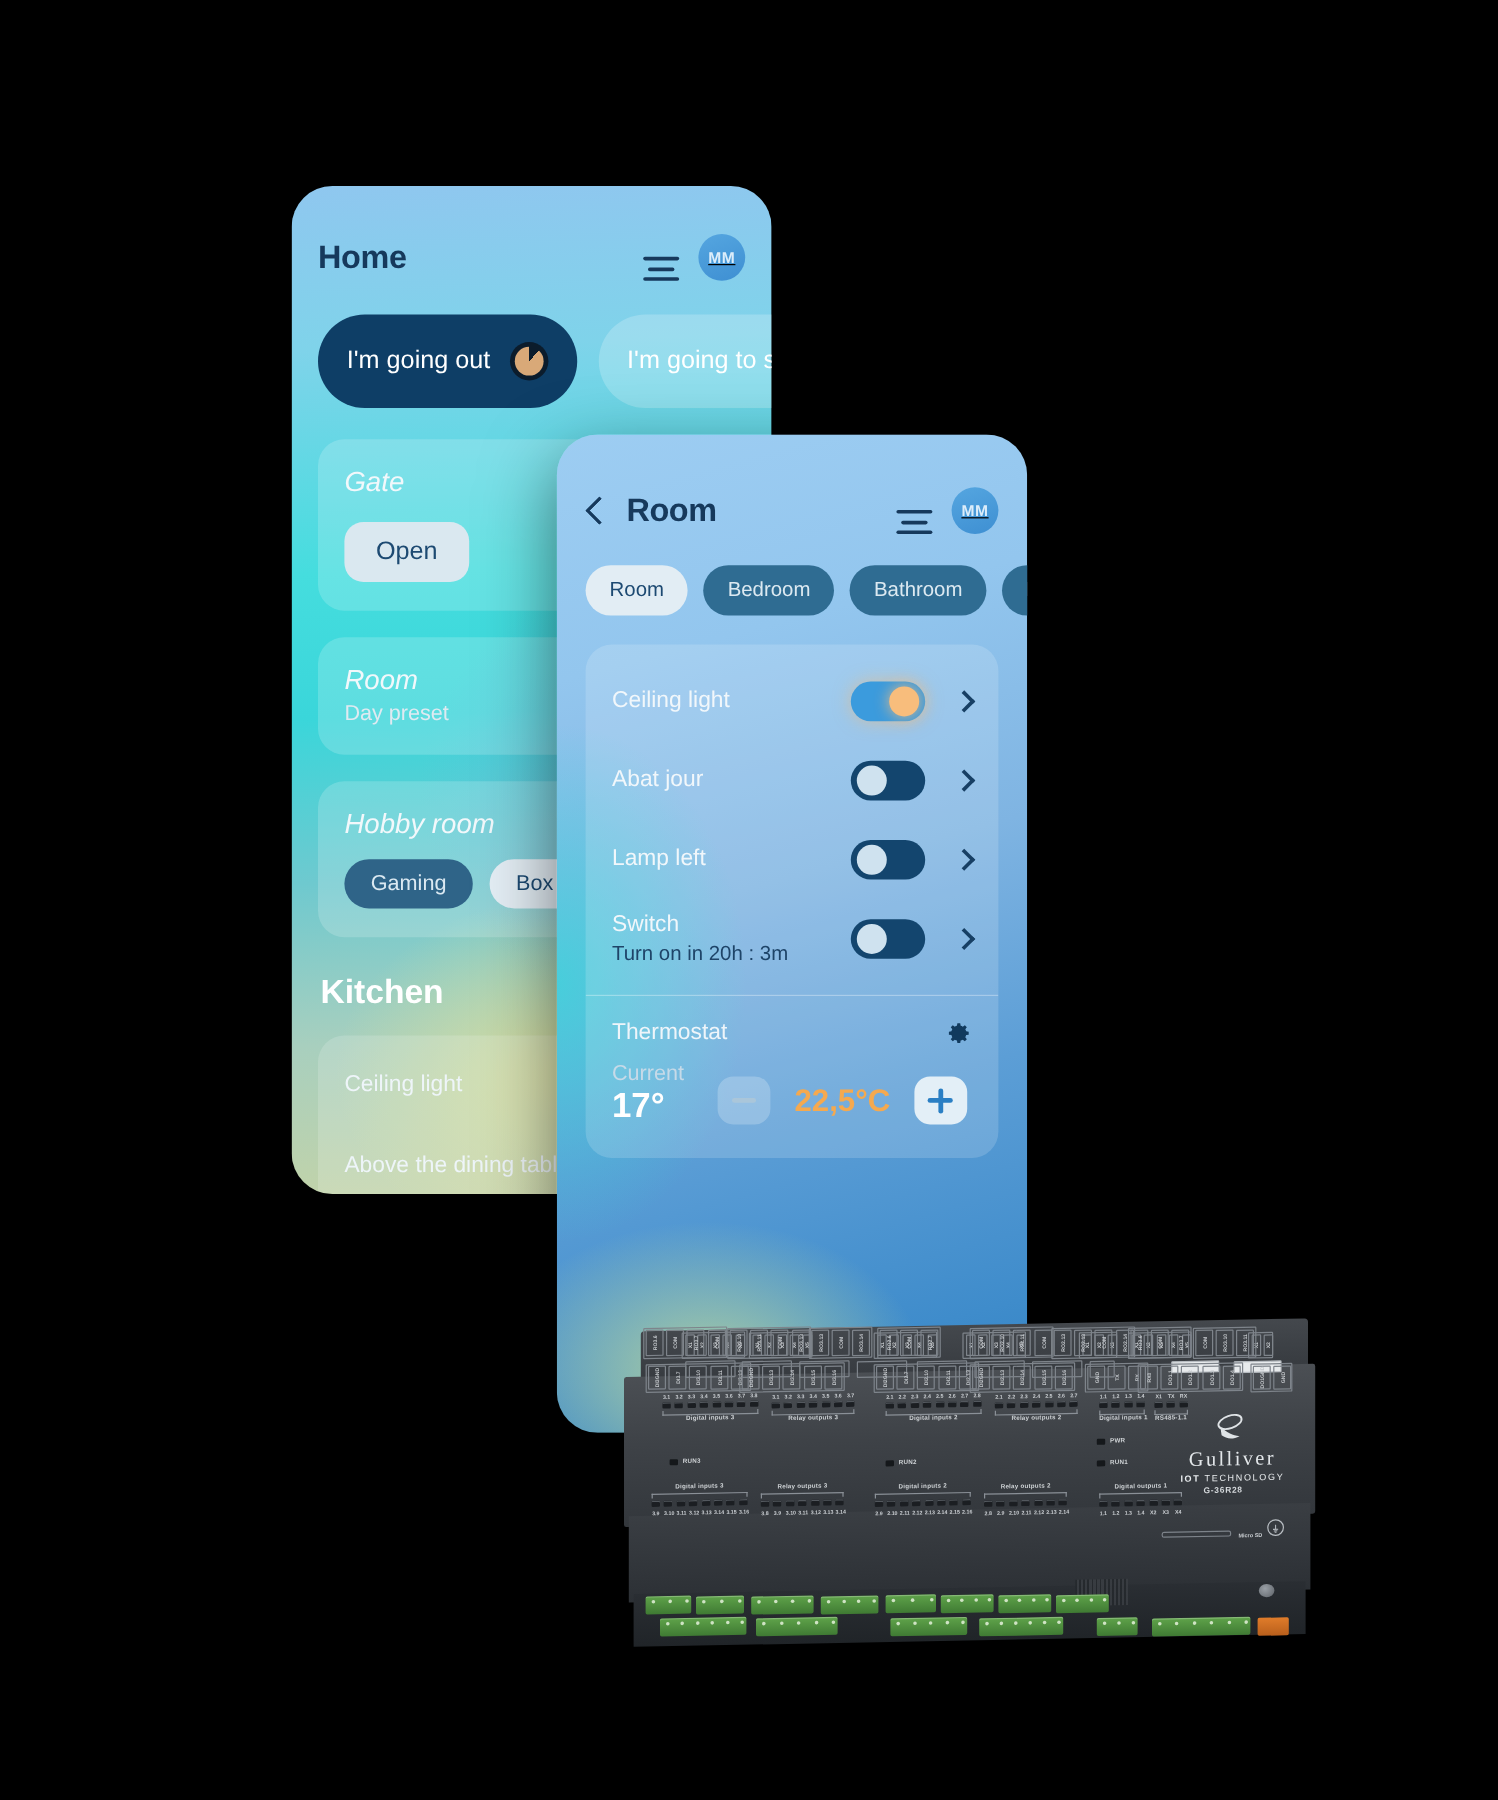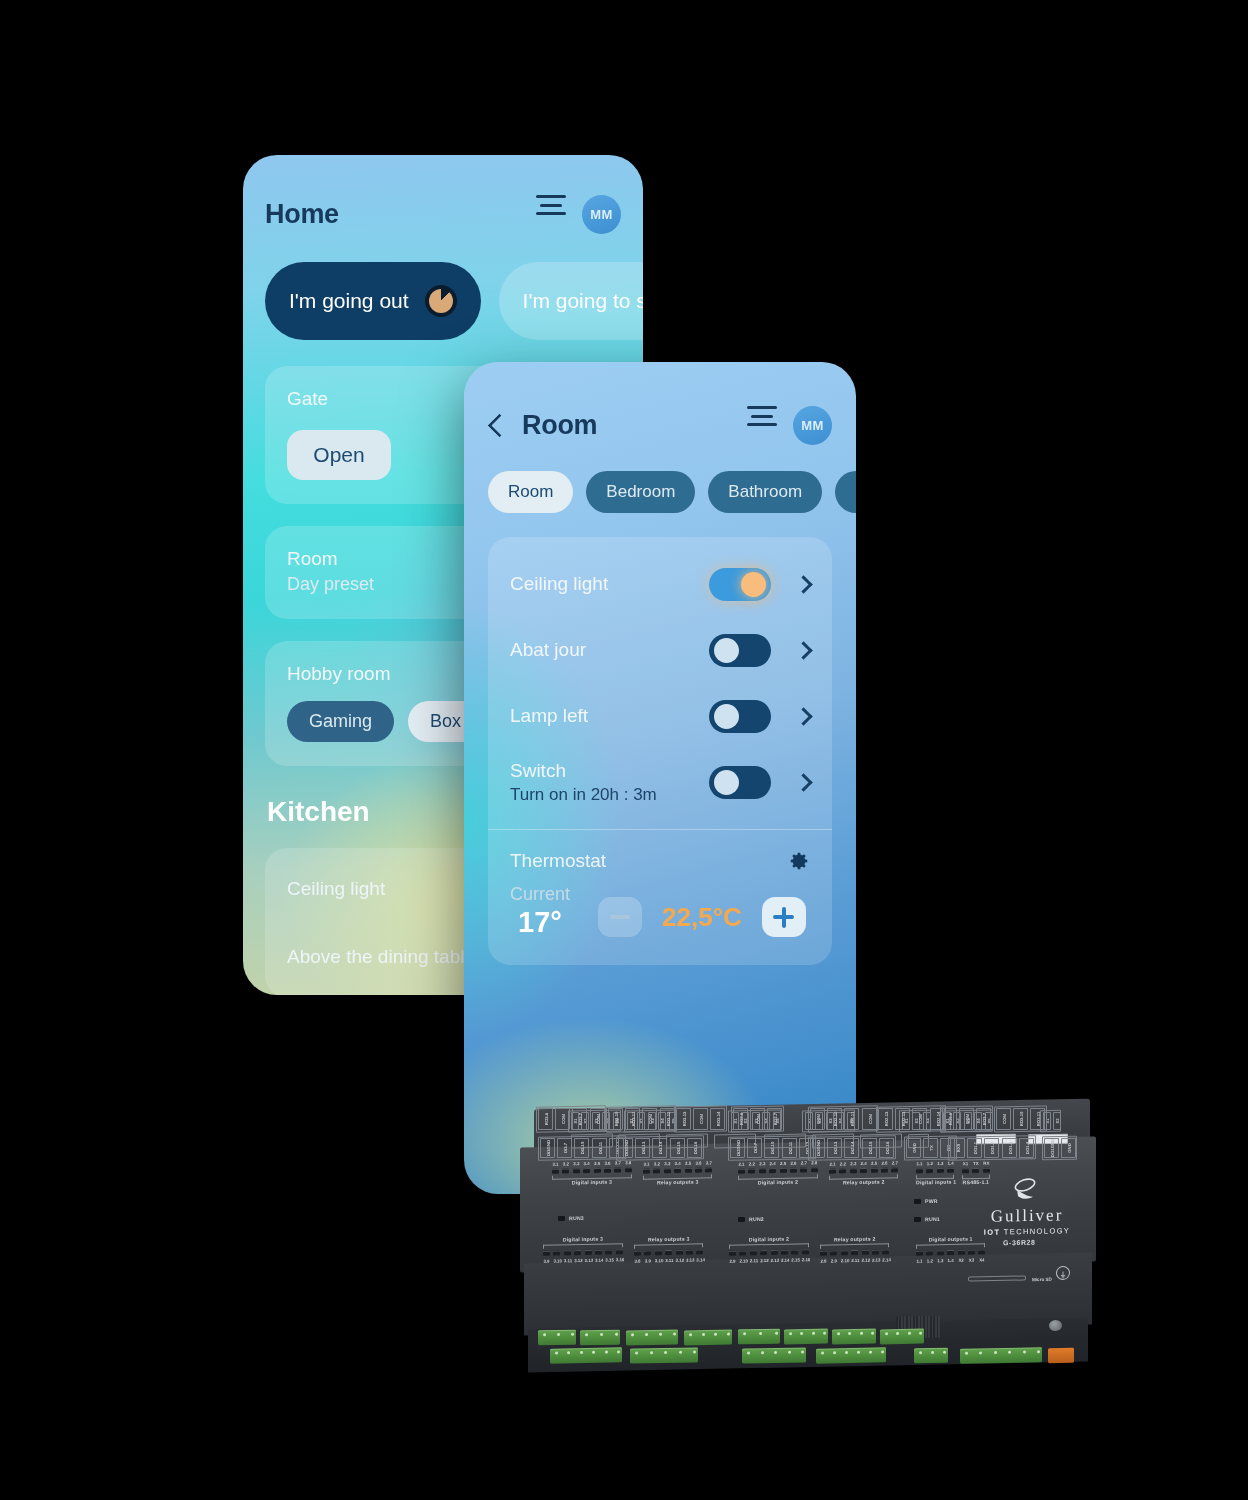--- a/index.html
+++ b/index.html
@@ -12,40 +12,40 @@
     border-radius:34px; overflow:hidden;
     background:
       radial-gradient(ellipse 300px 220px at 60% 88%, rgba(226,226,150,.85) 0%, rgba(200,214,160,0) 68%),
       radial-gradient(ellipse 420px 300px at 100% 60%, rgba(120,175,220,.75) 0%, rgba(120,175,220,0) 70%),
       linear-gradient(178deg,#8fc7ef 0%, #7fd3ea 16%, #45ddde 38%, #3ad6da 52%, #6ec9cf 68%, #a8cfbe 84%, #c3d3a8 100%);
     box-shadow:0 18px 50px rgba(0,0,0,.45);
   }
   .pb-pad{ padding:40px 22px 0 22px; }
   .pb-head{ display:flex; align-items:center; justify-content:space-between; margin-bottom:28px; }
   .pb-title{ font-size:27px; font-weight:600; color:#16395c; letter-spacing:-.3px; }
-  .head-right{ display:flex; align-items:flex-start; gap:16px; }
+  .head-right{ display:flex; align-items:flex-end; gap:16px;text-decoration:underline; }
 
   .hamb{ width:30px; height:20px; display:flex; flex-direction:column; justify-content:space-between; align-items:center; cursor:pointer; }
   .hamb i{ display:block; height:3px; background:#16395c; border-radius:2px; width:100%; }
   .hamb i:nth-child(2){ width:74%; }
 
   .avatar{ width:39px; height:39px; border-radius:50%; background:linear-gradient(160deg,#55a6e0,#3e8fd2);
     color:#dcedfa; font-size:13px; font-weight:600; display:flex; align-items:center; justify-content:center; letter-spacing:.5px; }
 
   
   .scenes{ display:flex; gap:18px; margin-bottom:26px; }
   .scene{ border-radius:40px; height:78px; display:flex; align-items:center; padding:0 24px; white-space:nowrap; }
   .scene.dark{ background:#0e3e66; color:#fff; font-size:21px; gap:16px; }
   .scene.ghost{ background:rgba(255,255,255,.21); color:#fff; font-size:21px; }
   .pie{ width:32px; height:32px; border-radius:50%; background:#0b1c2c; position:relative; flex:0 0 auto; }
   .pie::after{ content:""; position:absolute; inset:4px; border-radius:50%;
     background:conic-gradient(from 0deg, #0b1c2c 0deg 42deg, #d9a978 42deg 360deg); }
 
   .card{ background:rgba(255,255,255,.18); border-radius:22px; padding:22px 22px 24px; margin-bottom:22px; }
-  .card-title{ color:#f2f8fb; font-size:19px; margin-bottom:4px; }
+  .card-title{ color:#f2f8fb; font-size:23px; margin-bottom:4px;font-style:italic; }
   .card-sub{ color:#dfeaf1; font-size:18px; }
   .open-btn{ margin-top:16px; background:#dae8f0; color:#1d4a72; font-size:21px; border-radius:16px;
     padding:13px 0; width:104px; text-align:center; border:none; cursor:pointer; font-family:inherit; }
   .chips{ display:flex; gap:14px; margin-top:16px; }
   .chip{ border-radius:30px; padding:10px 22px; font-size:18px; white-space:nowrap; cursor:pointer;text-align:right; }
   .chip.on{ background:#2f6488; color:#dbe9f2; }
   .chip.off{ background:#e4eef5; color:#1d4a72; }
 
   .section-h{ color:#fff; font-size:28px; font-weight:600; margin:30px 0 20px 2px; }
   .kcard{ background:rgba(255,255,255,.16); border-radius:22px; padding:30px 22px; }
@@ -91,21 +91,21 @@
 
   .divider{ height:1px; background:rgba(255,255,255,.32); margin:10px 0 0; }
 
   .thermo{ padding:20px 22px 26px; }
   .th-top{ display:flex; align-items:center; justify-content:space-between; }
   .th-lab{ color:#eef5fa; font-size:19px; }
   .gear{ width:22px; height:22px; cursor:pointer; }
   .th-body{ display:flex; align-items:flex-end; margin-top:12px; }
   .cur{ flex:0 0 auto; }
   .cur .c1{ color:#c6dae8; font-size:18px; }
-  .cur .c2{ color:#fff; font-size:29px; font-weight:700; margin-top:1px;text-align:center; }
+  .cur .c2{ color:#fff; font-size:29px; font-weight:700; margin-top:1px; }
   .th-ctrl{ display:flex; align-items:center; gap:20px; margin-left:28px; padding-bottom:2px; }
   .sq{ width:44px; height:40px; border-radius:13px; display:flex; align-items:center; justify-content:center; cursor:pointer; }
   .sq.minus{ background:rgba(255,255,255,.22); }
   .sq.plus{ background:#e3eff7; }
   .sq i{ display:block; background:#1d4a72; border-radius:2px; }
   .sq.minus i{ width:20px; height:3.4px; background:#aac6da; }
   .plus-h{ width:21px; height:3.6px; background:#2a7fc4; border-radius:2px; position:absolute; }
   .plus-v{ width:3.6px; height:21px; background:#2a7fc4; border-radius:2px; position:absolute; }
   .sq.plus{ position:relative; }
   .temp{ color:#f5a94f; font-size:26px; font-weight:600; white-space:nowrap; }

